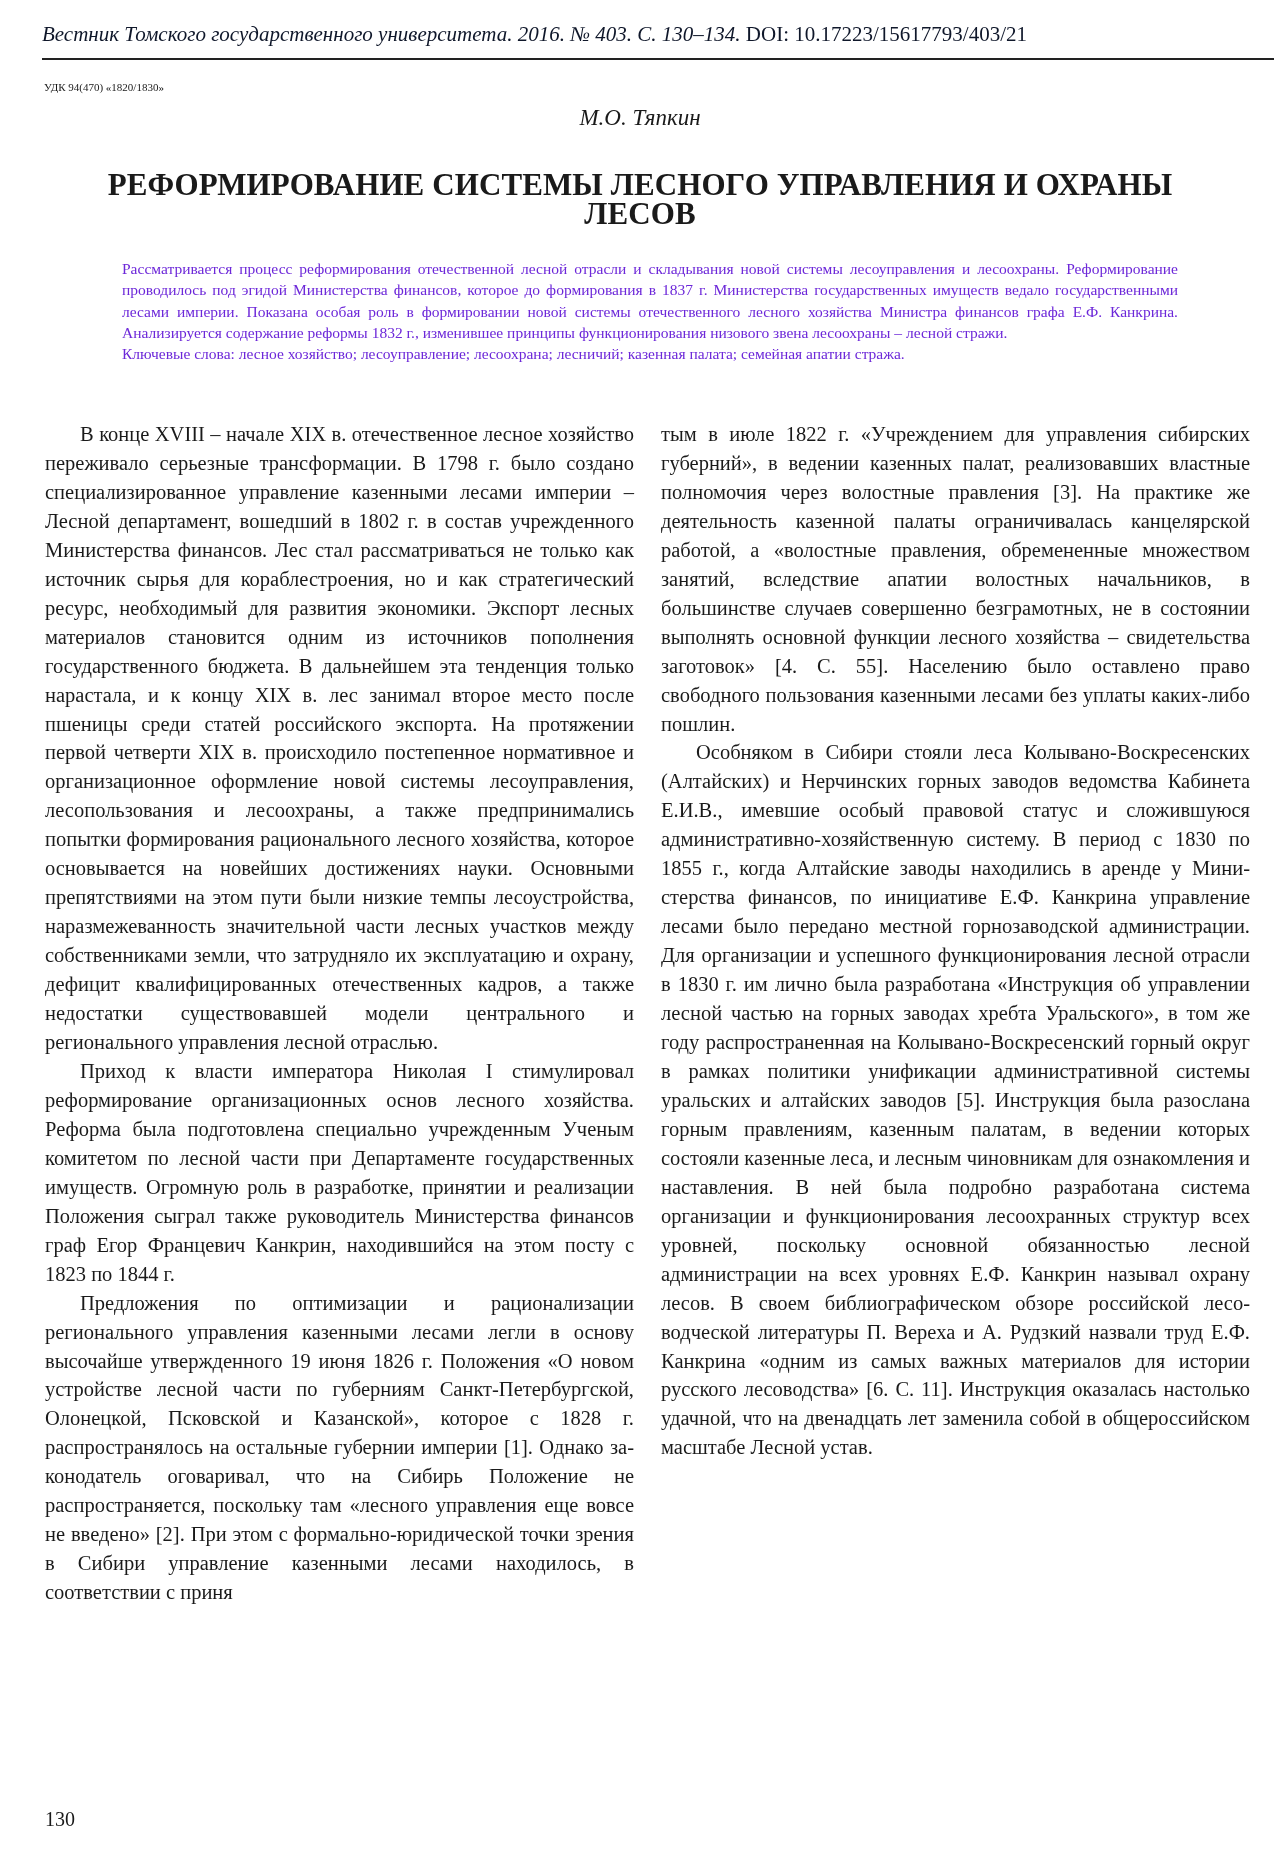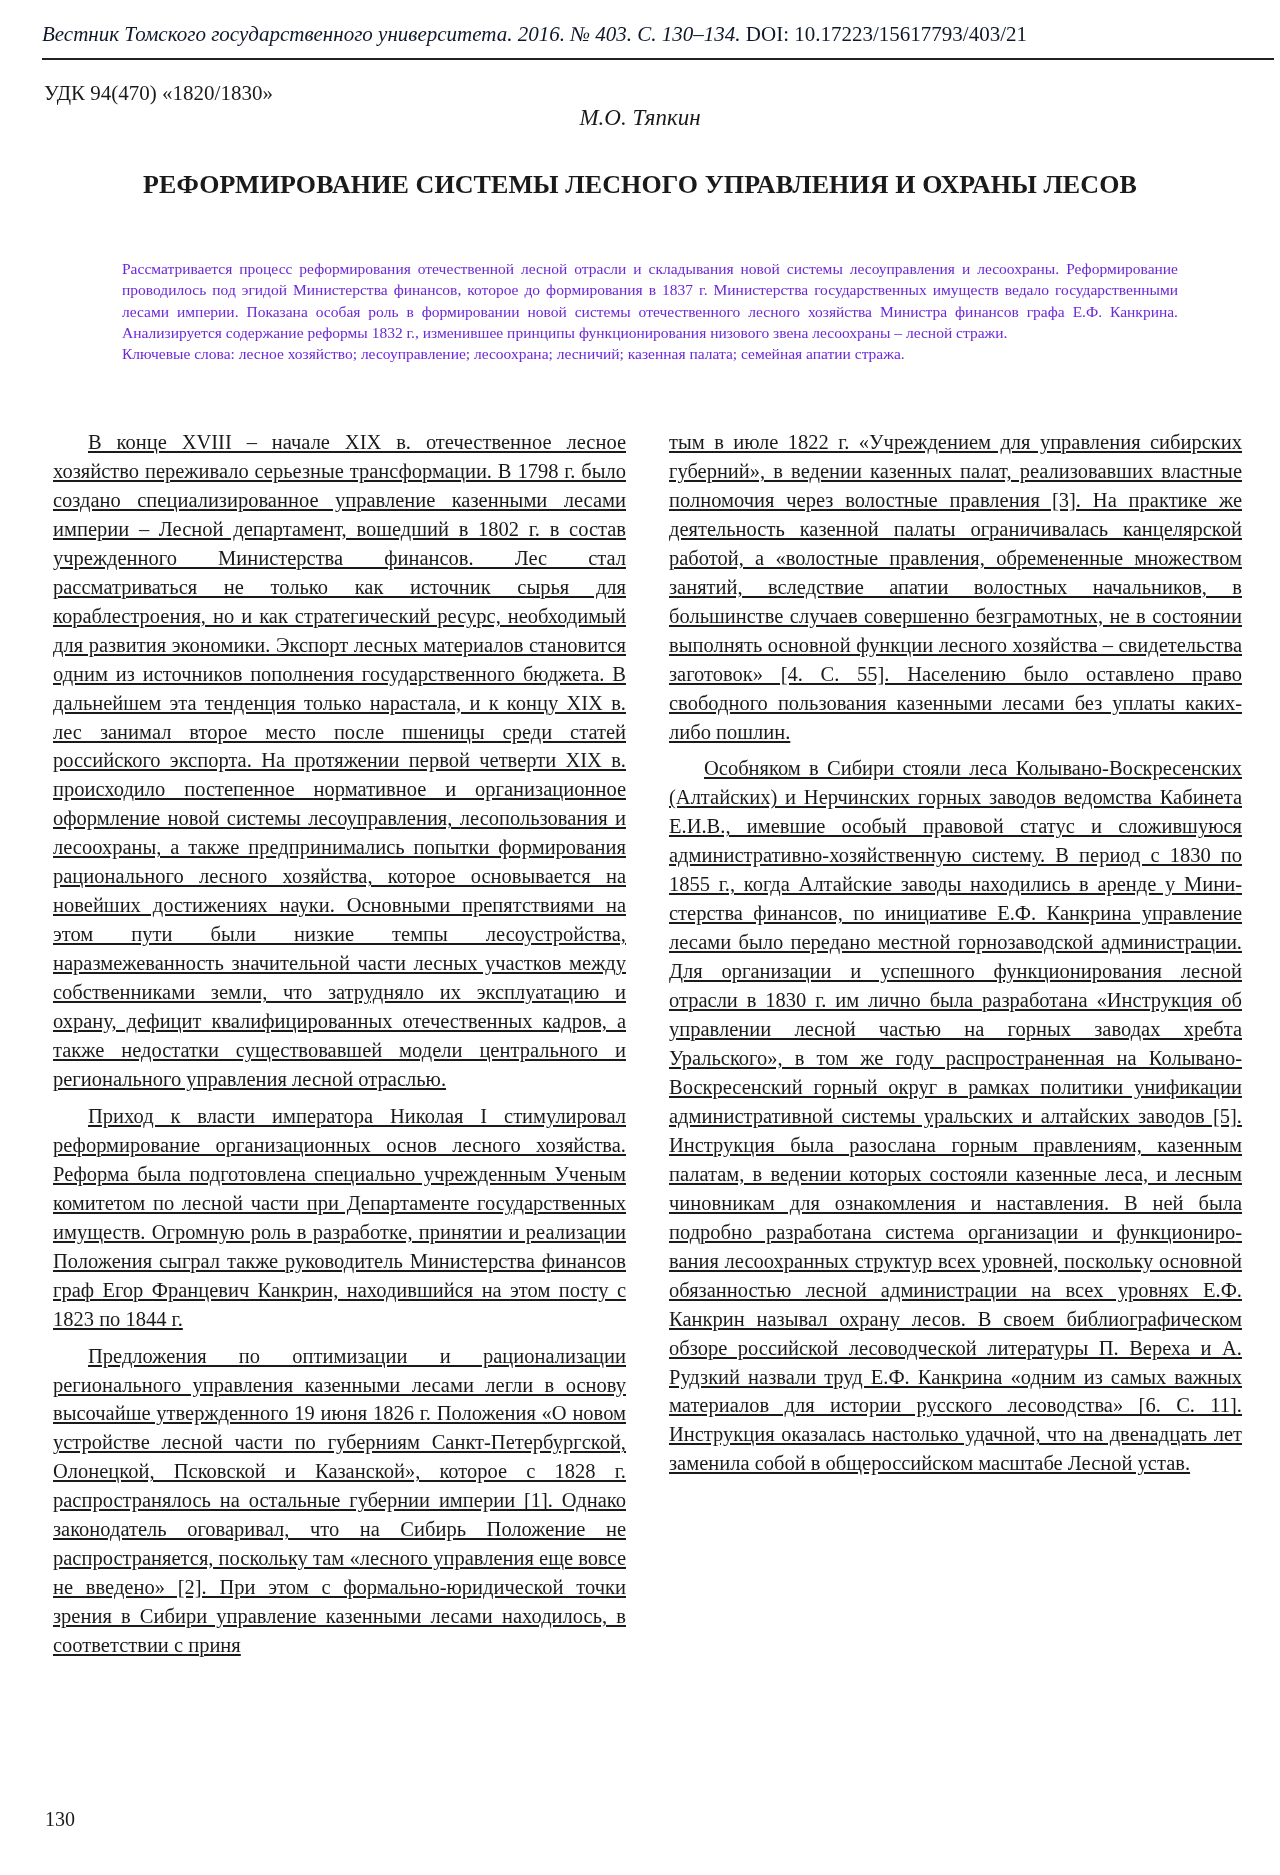--- a/index.html
+++ b/index.html
@@ -6,33 +6,33 @@
   body {
     width: 1280px; height: 1875px; position: relative; overflow: hidden;
     font-family: "Liberation Serif", "DejaVu Serif", serif; color: #1a1a1a;
   }
   .header {
     position: absolute; left: 42px; top: 22px; width: 1230px;
     font-size: 21px; font-style: italic; color: #0f172a; white-space: nowrap;
   }
   .header .doi { font-style: normal; }
   .rule { position: absolute; left: 42px; top: 58px; width: 1232px; height: 2px; background: #222; }
-  .udk { position: absolute; left: 44px; top: 81px; font-size: 21px; }
+  .udk { position: absolute; left: 44px; top: 81px; font-size: 11px; }
   .author { position: absolute; left: 0; width: 100%; top: 105px; text-align: center;
     font-size: 23px; font-style: italic; box-sizing: border-box; }
   .title { position: absolute; left: 100px; width: 1080px; top: 170px; text-align: center;
-    font-weight: bold; font-size: 26px; line-height: 29px; letter-spacing: 0.1px; }
+    font-weight: bold; font-size: 31px; line-height: 29px; letter-spacing: 0.1px; }
   .abstract { position: absolute; left: 122px; width: 1056px; top: 258px;
     font-size: 15.5px; line-height: 21.3px; text-align: justify; color: #6d28d9; }
   .abstract .kw-label { font-weight: normal; }
   .col { position: absolute; top: 420px; width: 589px;
     font-size: 20.5px; line-height: 28.95px; text-align: justify; hyphens: manual; color: #1a1a1a; }
   .col.left { left: 45px; }
   .col.right { left: 661px; }
-  .col p { margin: 8px; text-indent: 35px; text-decoration: underline; }
+  .col p { margin: 0; text-indent: 35px; }
   .col p.cont { text-indent: 0; }
   .page-num { position: absolute; left: 45px; top: 1808px; font-size: 20px; }
 </style>
 </head>
 <body>
 
 <div class="header">
   <span>Вестник Томского государственного университета. 2016. № 403. С. 130–134.</span>
   <span class="doi">DOI: 10.17223/15617793/403/21</span>
 </div>

